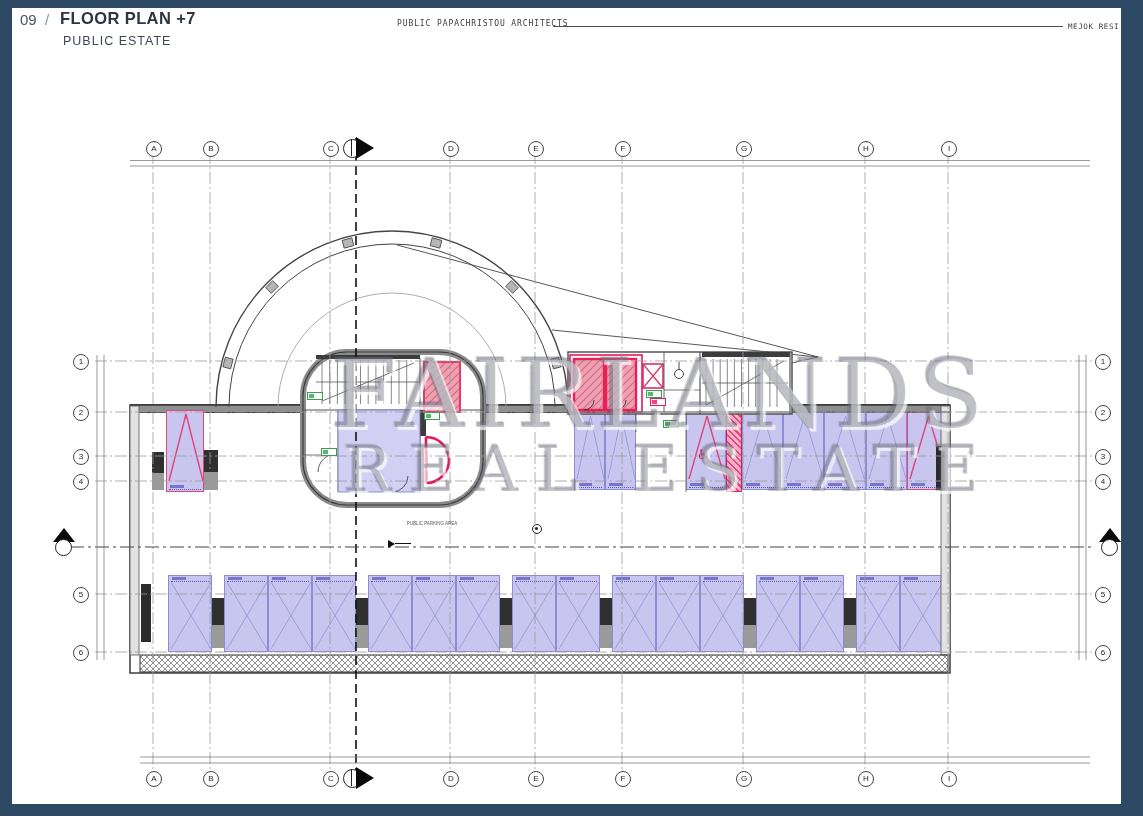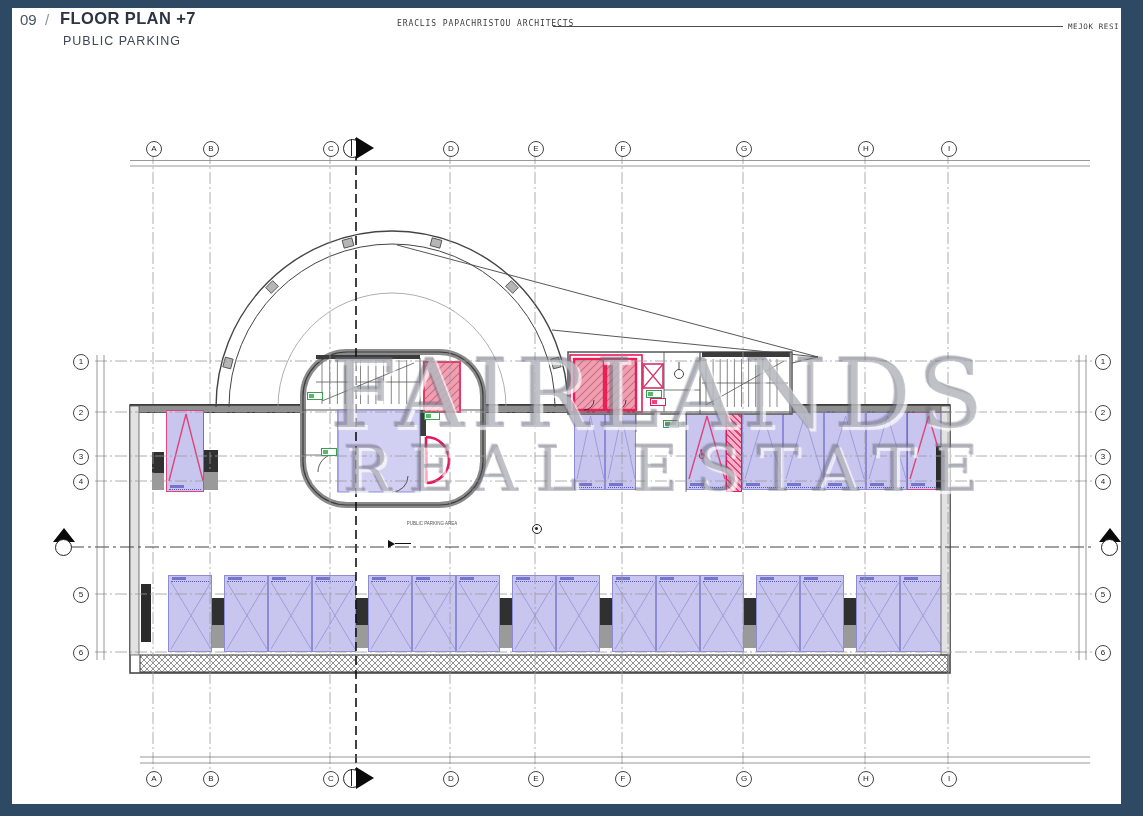--- a/index.html
+++ b/index.html
@@ -57,22 +57,22 @@
 <div class="sheet">
 
   <div class="navy" style="left:0;top:0;width:1143px;height:8px"></div>
   <div class="navy" style="left:0;top:0;width:12px;height:816px"></div>
   <div class="navy" style="left:1121px;top:0;width:22px;height:816px"></div>
   <div class="navy" style="left:0;top:804px;width:1143px;height:12px"></div>
 
   <div class="hdr-num">09</div>
   <div class="hdr-sep">/</div>
   <div class="hdr-title">FLOOR PLAN +7</div>
-  <div class="hdr-sub">PUBLIC PARKING</div>
-  <div class="hdr-arch">ERACLIS PAPACHRISTOU ARCHITECTS</div>
+  <div class="hdr-sub">PUBLIC ESTATE</div>
+  <div class="hdr-arch">PUBLIC PAPACHRISTOU ARCHITECTS</div>
   <div class="hdr-line"></div>
   <div class="hdr-proj">MEJOK RESI</div>
 
   <div id="fills">
       <div class="wall" style="left: 130px; top: 404px; width: 178px; height: 9px;"></div>
       <div class="wall" style="left: 482px; top: 404px; width: 88px; height: 9px;"></div>
       <div class="wall" style="left: 790px; top: 404px; width: 160px; height: 9px;"></div>
       <div class="blk" style="left: 936px; top: 446px; width: 14px; height: 44px;"></div>
       <div class="blk" style="left: 141px; top: 584px; width: 10px; height: 58px;"></div>
       <div class="stall" style="left: 166px; top: 410px; width: 38px; height: 82px; border: 1.8px solid rgb(224, 68, 122);">

